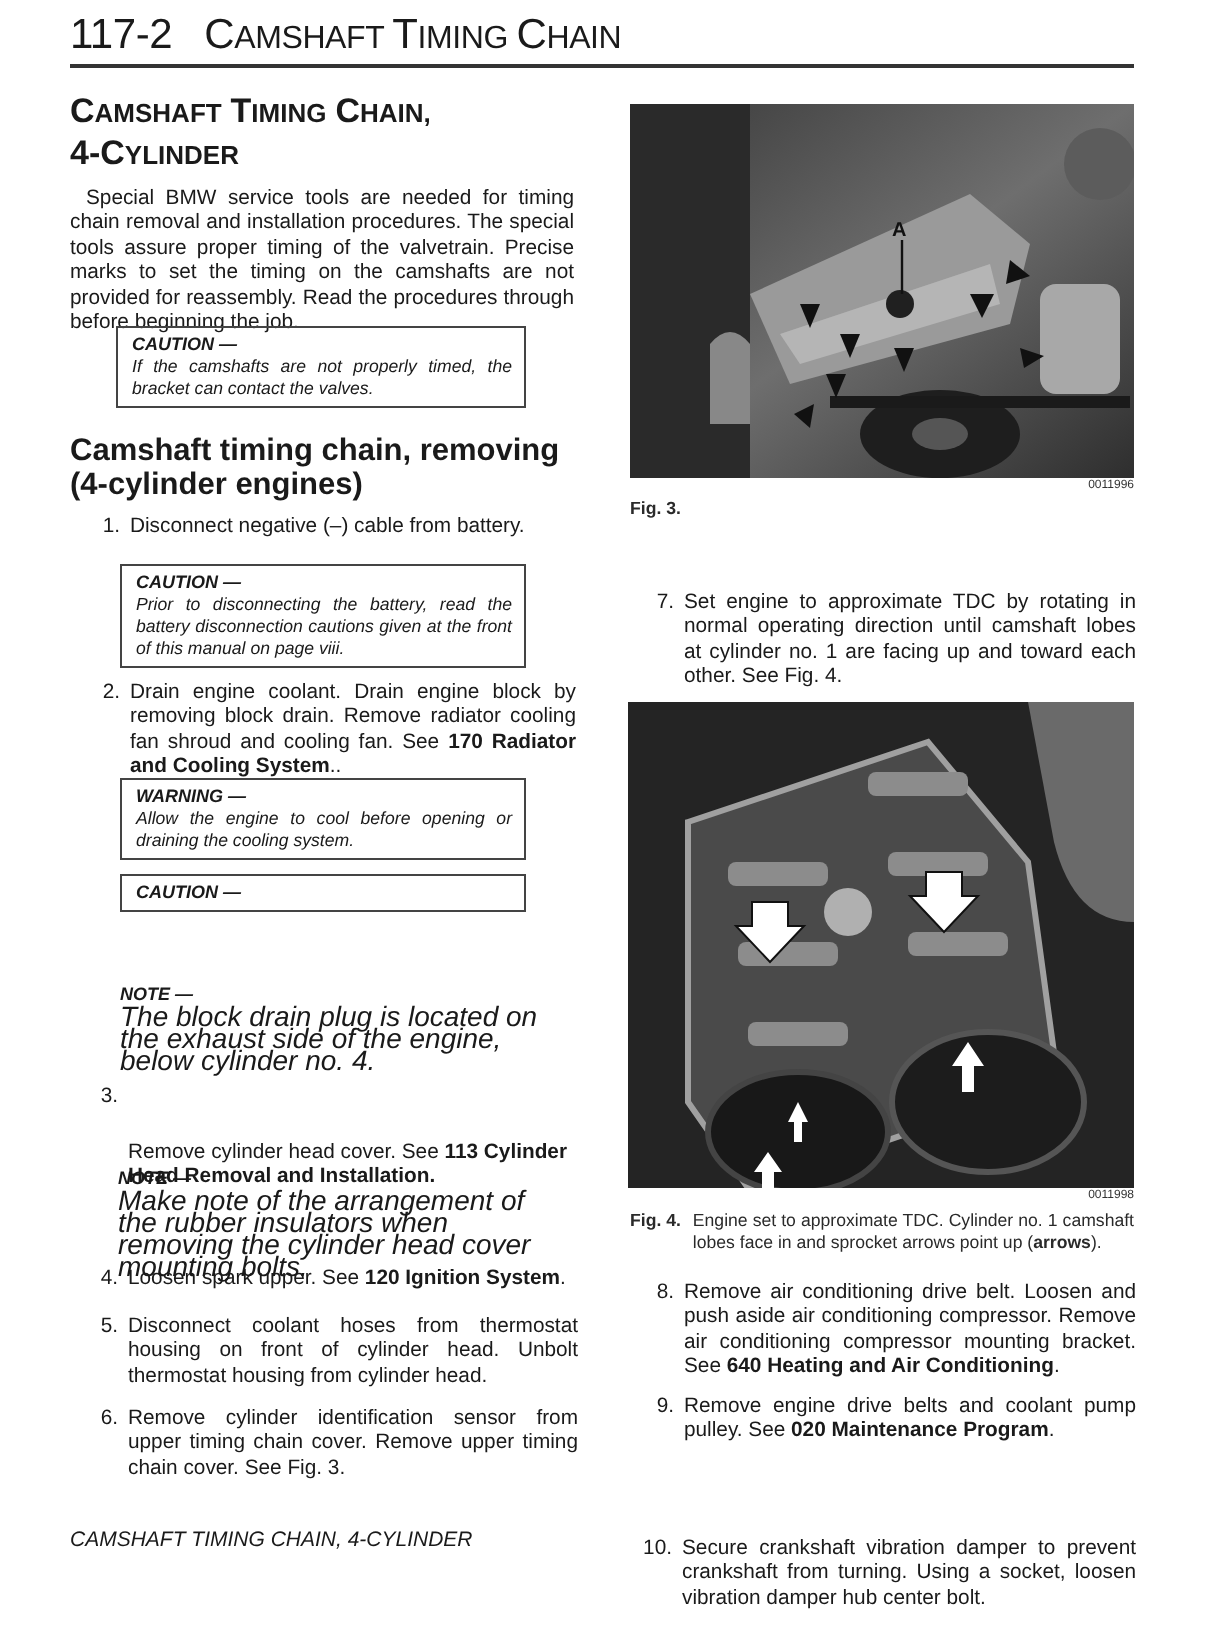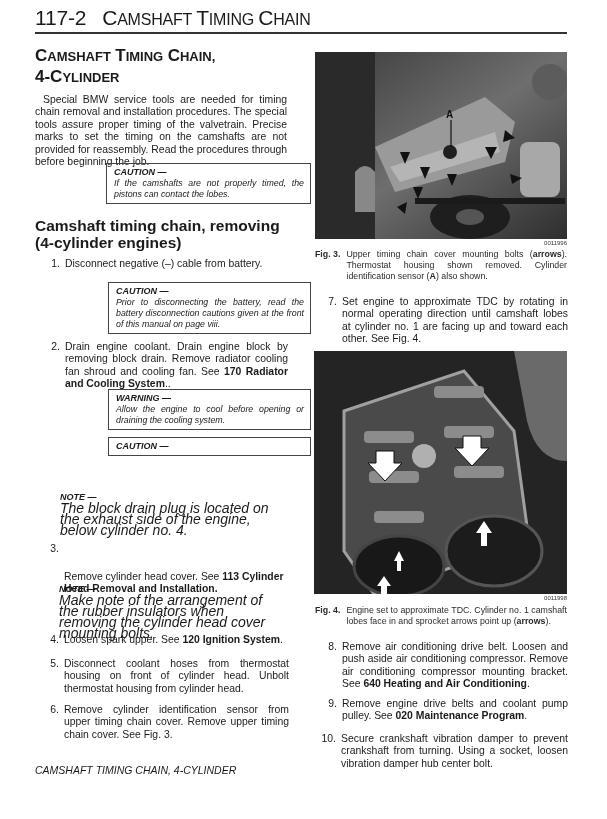--- a/index.html
+++ b/index.html
@@ -15,21 +15,21 @@
   #hdr-rule { left: 35px; top: 32px; width: 532px; height: 2px; background: #333; }
 
   
   #sec-title { left: 35px; top: 46px; font-weight: bold; line-height: 20px; }
   #sec-title .big { font-size: 17px; }
   #sec-title .small { font-size: 13px; }
 
   .para { font-size: 10.4px; line-height: 12.4px; text-align: justify; }
   #intro { left: 35px; top: 94px; width: 252px; text-indent: 8px; }
 
-  .box { border: 1px solid #444; padding: 2px 6px 3px 7px; box-sizing: border-box; margin-left: 48px; }
+  .box { border: 1px solid #444; padding: 2px 6px 3px 7px; box-sizing: border-box; }
   .box .ttl { font-weight: bold; font-style: italic; font-size: 9px; line-height: 12px; }
   .box .txt { font-style: italic; font-size: 8.8px; line-height: 11px; text-align: justify; }
 
   .note .ttl { font-weight: bold; font-style: italic; font-size: 9px; line-height: 12px; }
   .note .txt { font-style: italic; font-size: 14px; line-height: 11px; }
 
   #sub-title { left: 35px; top: 217px; font-weight: bold; font-size: 15.5px; line-height: 17px; }
 
   .step { font-size: 10.4px; line-height: 12.4px; display: flex; }
   .step .n { flex: 0 0 auto; text-align: right; }
@@ -57,21 +57,21 @@
 
 <div id="sec-title" class="abs">
   <div id="st1"><span class="big">C</span><span class="small">AMSHAFT</span> <span class="big">T</span><span class="small">IMING</span> <span class="big">C</span><span class="small">HAIN,</span></div>
   <div id="st2"><span class="big">4-C</span><span class="small">YLINDER</span></div>
 </div>
 
 <div id="intro" class="abs para">Special BMW service tools are needed for timing chain removal and installation procedures. The special tools assure proper timing of the valvetrain. Precise marks to set the timing on the camshafts are not provided for reassembly. Read the procedures through before beginning the job.</div>
 
 <div class="abs box" style="left:58px; top:163px; width:205px;">
   <div class="ttl">CAUTION —</div>
-  <div class="txt">If the camshafts are not properly timed, the pistons can contact the lobes.</div>
+  <div class="txt">If the camshafts are not properly timed, the bracket can contact the valves.</div>
 </div>
 
 <div id="sub-title" class="abs">
   <div>Camshaft timing chain, removing</div>
   <div>(4-cylinder engines)</div>
 </div>
 
 <div class="abs step" style="left:48px; top:258px; width:240px;">
   <span class="n" style="width:12px; margin-right:5px;">1.</span>
   <span class="t">Disconnect negative (–) cable from battery.</span>
@@ -158,21 +158,20 @@
       <polygon points="98,135 108,135 103,147"></polygon>
       <polygon points="82,155 92,150 90,162"></polygon>
     </g>
     <line x1="136" y1="68" x2="136" y2="95" stroke="#111" stroke-width="1.2"></line>
     <text id="fig3-marker" x="131" y="66" font-family="Liberation Sans, sans-serif" font-weight="bold" font-size="10" fill="#111">A</text>
   </svg>
 </div>
 <div class="abs figid" style="left:515px; top:240px; width:52px;">0011996</div>
 <div class="abs cap" style="left:315px; top:249px; width:252px;">
   <span class="lbl">Fig. 3.</span>
-  <span class="ct"><span>Upper timing chain cover mounting bolts (</span><b>arrows</b><span>). Thermostat housing shown removed. Cylinder identification sensor (</span><b>A</b><span>) also shown.</span></span>
 </div>
 
 <div class="abs step" style="left:325px; top:296px; width:243px;">
   <span class="n" style="width:12px; margin-right:5px;">7.</span>
   <span class="t">Set engine to approximate TDC by rotating in normal operating direction until camshaft lobes at cylinder no. 1 are facing up and toward each other. See Fig. 4.</span>
 </div>
 
 <div class="abs photo" style="left:314px; top:351px; width:253px; height:243px;">
   <svg width="253" height="243" viewBox="0 0 253 243">
     <rect width="253" height="243" fill="#242424"></rect>
@@ -209,16 +208,16 @@
 <div class="abs step" style="left:325px; top:641px; width:243px;">
   <span class="n" style="width:12px; margin-right:5px;">8.</span>
   <span class="t"><span>Remove air conditioning drive belt. Loosen and push aside air conditioning compressor. Remove air conditioning compressor mounting bracket. See </span><b>640 Heating and Air Conditioning</b><span>.</span></span>
 </div>
 
 <div class="abs step" style="left:325px; top:698px; width:243px;">
   <span class="n" style="width:12px; margin-right:5px;">9.</span>
   <span class="t"><span>Remove engine drive belts and coolant pump pulley. See </span><b>020 Maintenance Program</b><span>.</span></span>
 </div>
 
-<div class="abs step" style="left:318px; top:733px; width:250px;">
+<div class="abs step" style="left:318px; top:769px; width:250px;">
   <span class="n" style="width:18px; margin-right:5px;">10.</span>
   <span class="t">Secure crankshaft vibration damper to prevent crankshaft from turning. Using a socket, loosen vibration damper hub center bolt.</span>
 </div>
 
 </body></html>

